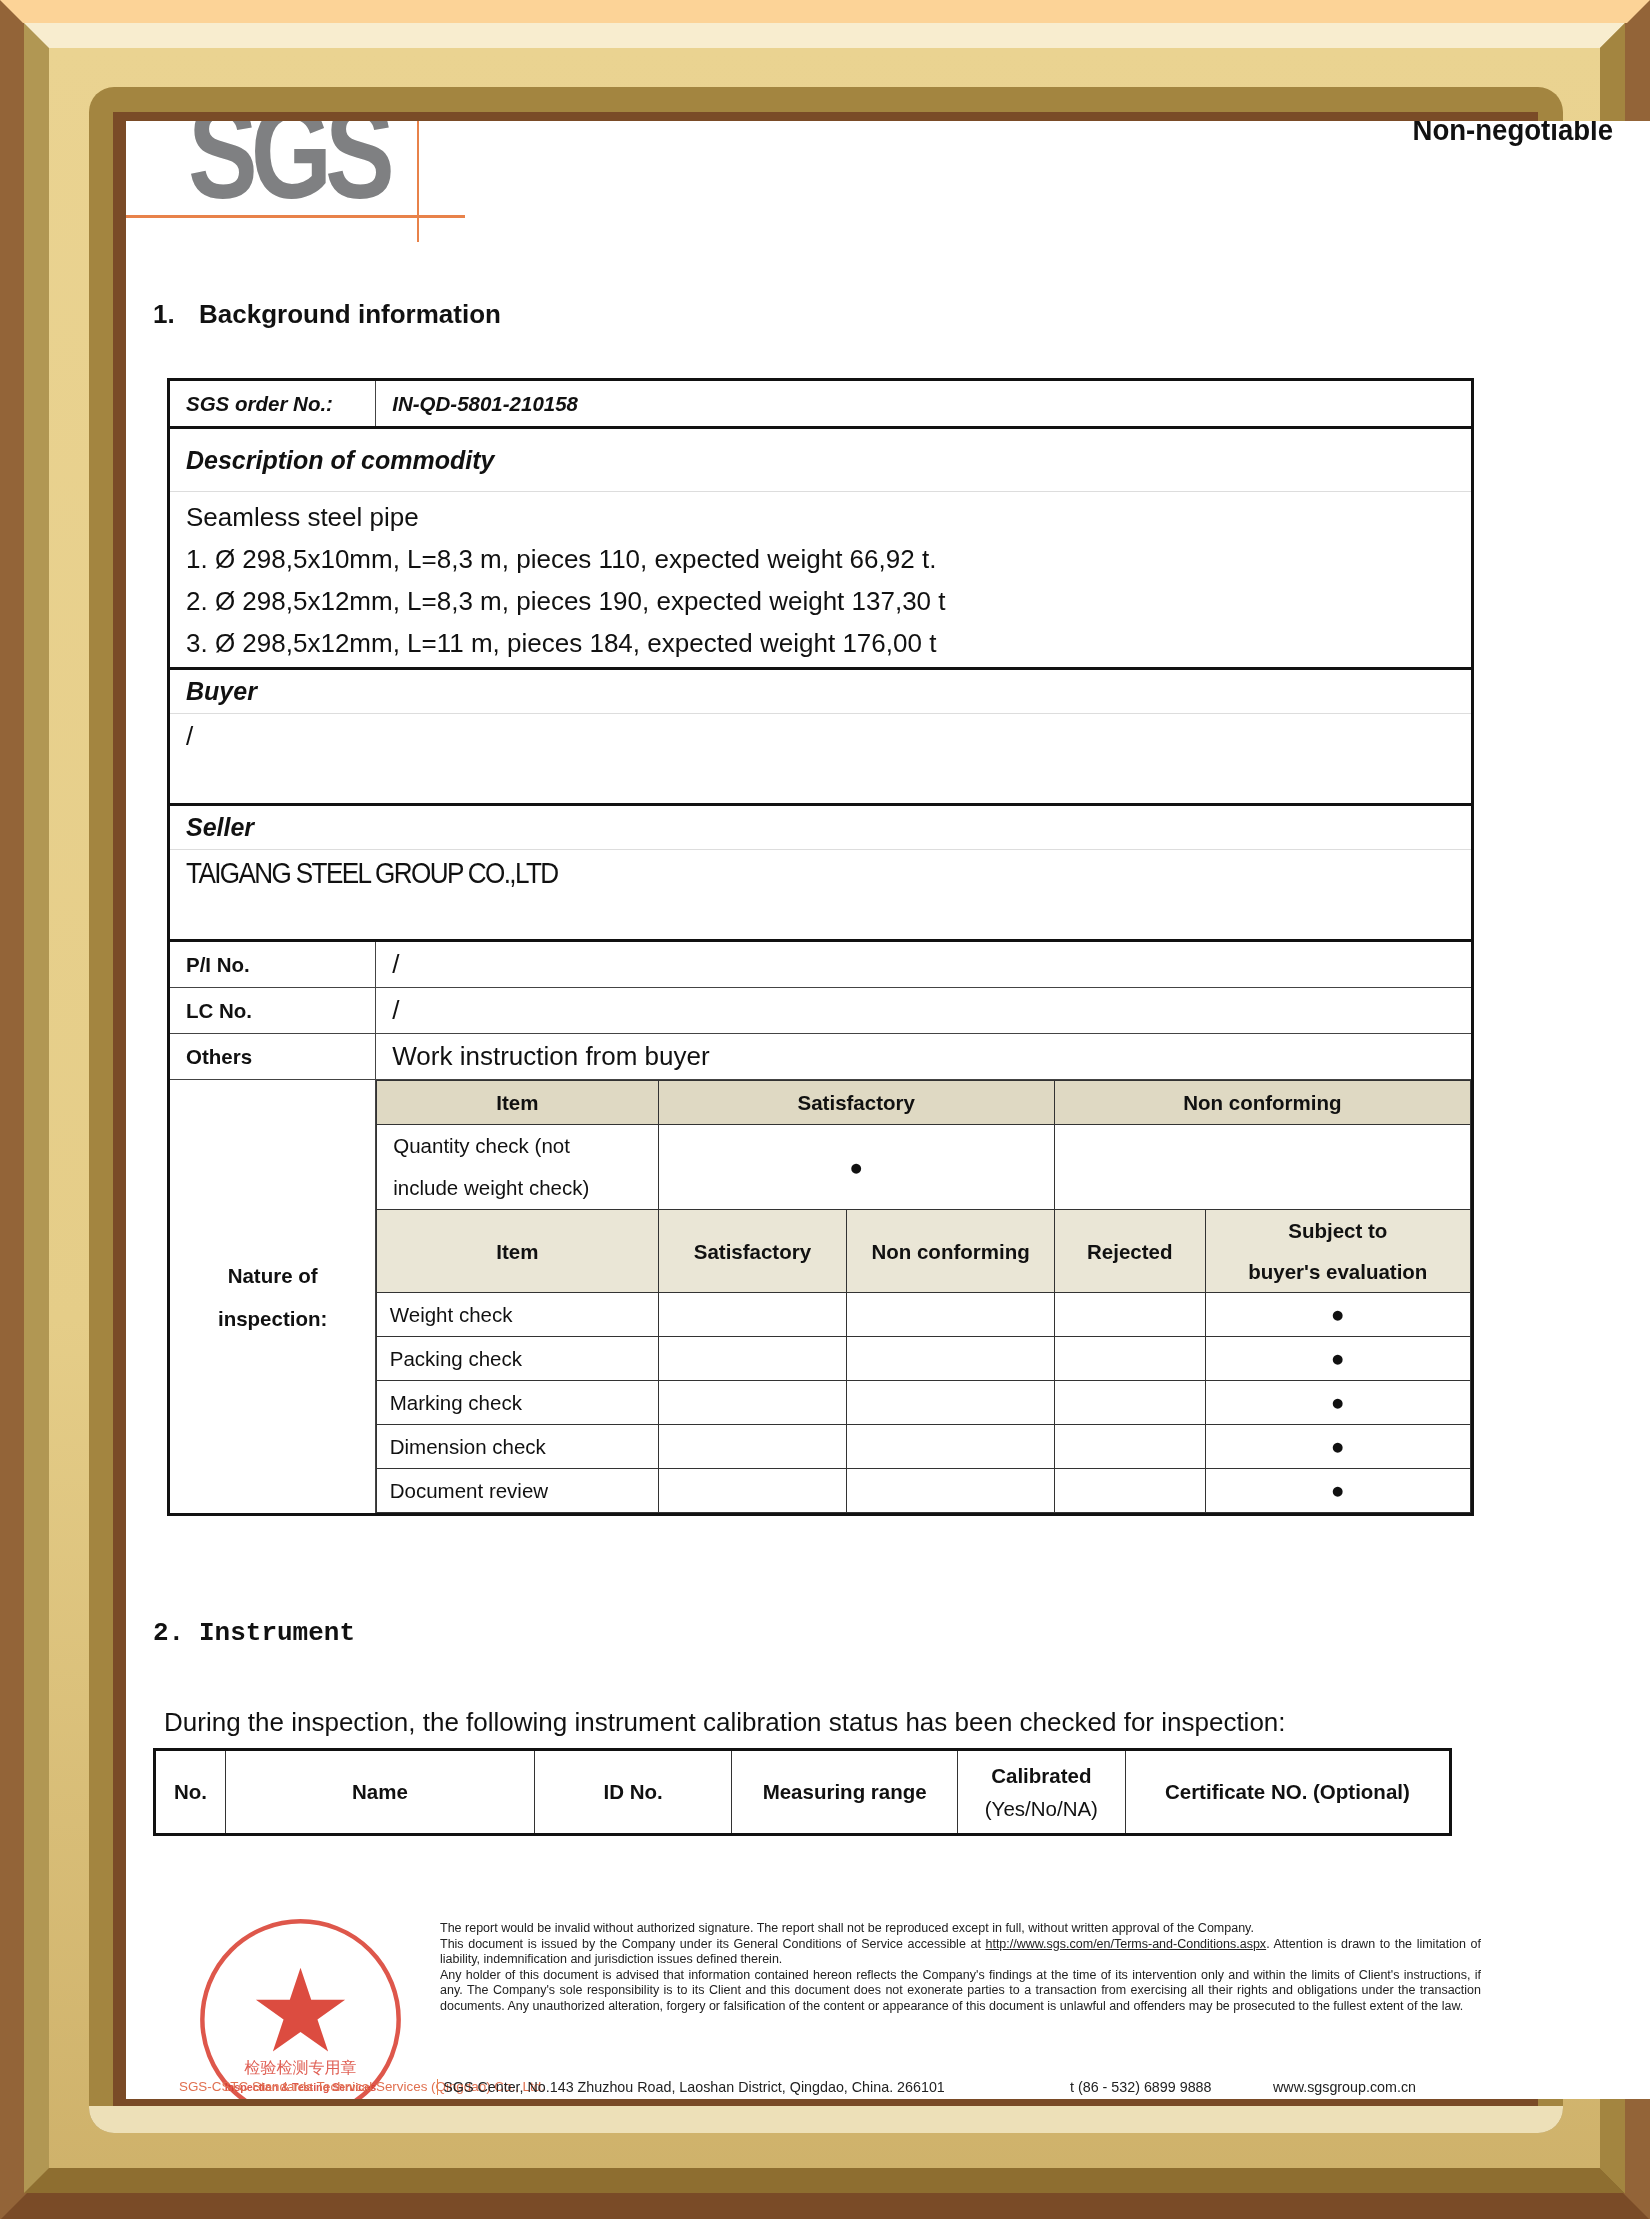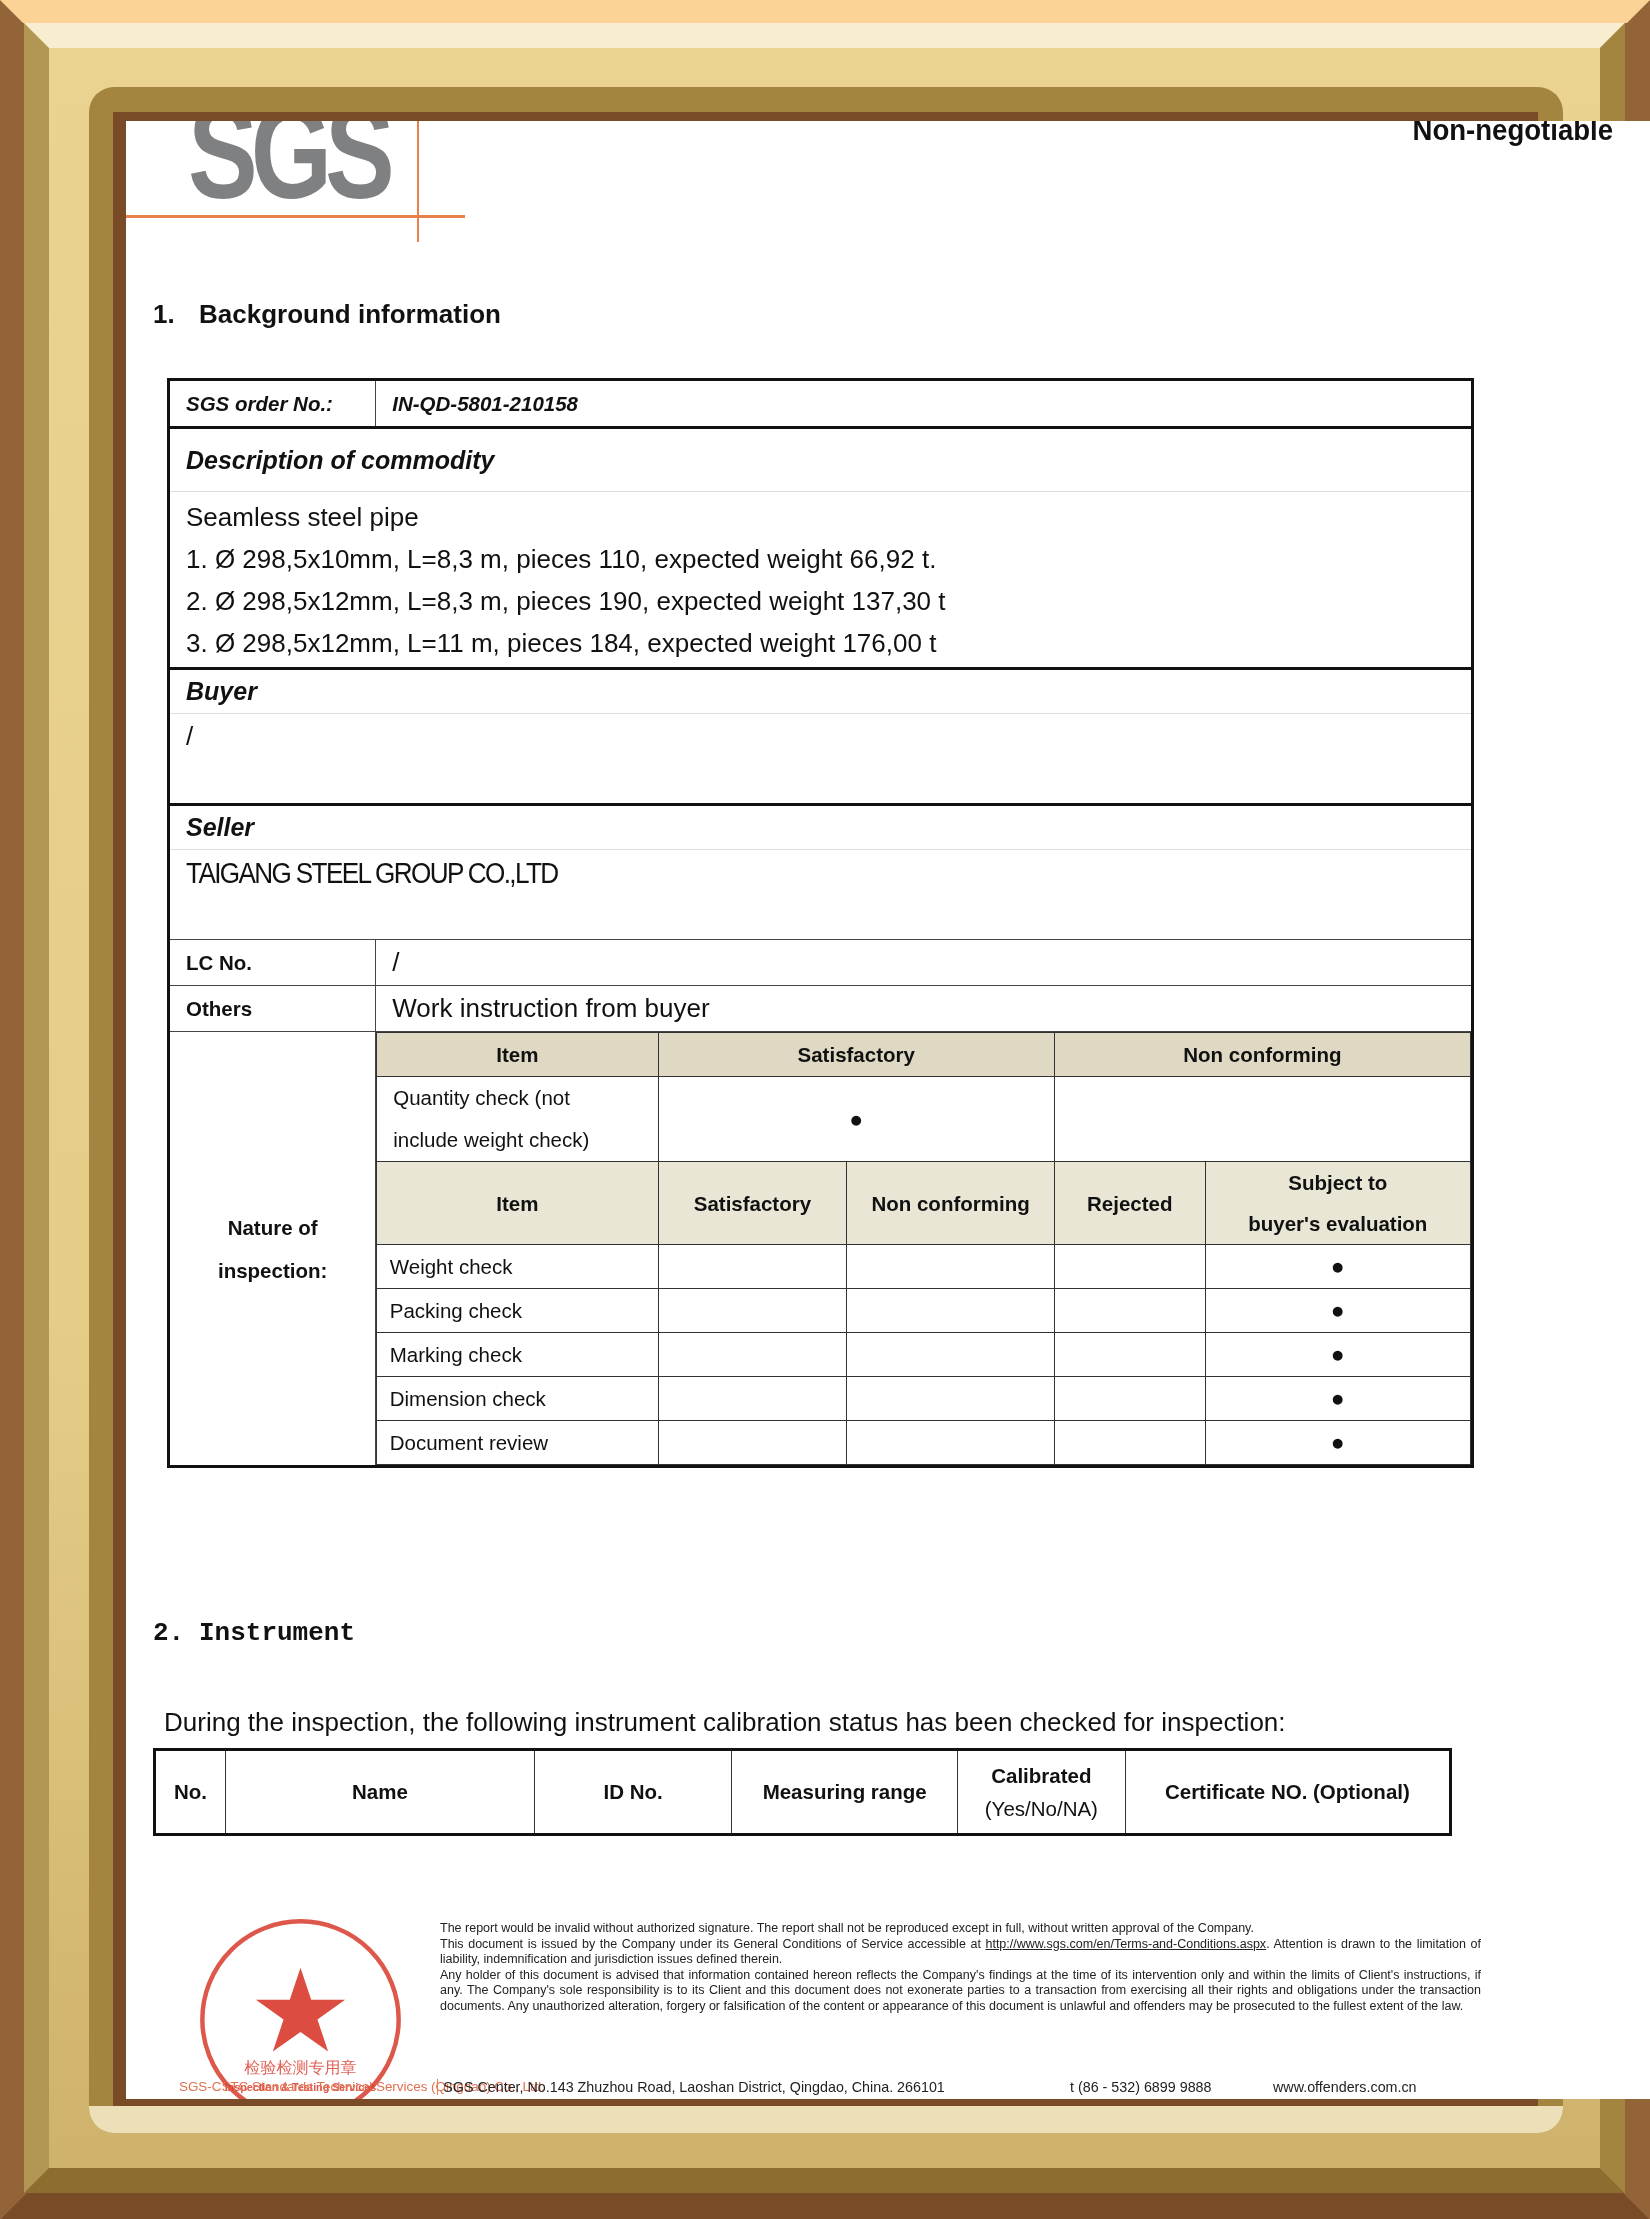--- a/index.html
+++ b/index.html
@@ -124,20 +124,24 @@
       <td colspan="7" class="sub-head" style="height:43px !important;">Buyer</td>
     </tr>
     <tr>
       <td colspan="7" class="party-val">/</td>
     </tr>
     <tr class="thick-top">
       <td colspan="7" class="sub-head" style="height:43px !important;">Seller</td>
     </tr>
     <tr>
       <td colspan="7" class="party-val"><span class="seller-name">TAIGANG STEEL GROUP CO.,LTD</span></td>
+    </tr>
+    <tr class="thick-top">
+      <td class="lbl" style="height:41px;">P/I No.</td>
+      <td colspan="6" class="plain-val">/</td>
     </tr>
     <tr>
       <td class="lbl" style="height:41px;">LC No.</td>
       <td colspan="6" class="plain-val">/</td>
     </tr>
     <tr>
       <td class="lbl" style="height:41px;">Others</td>
       <td colspan="6" class="plain-val">Work instruction from buyer</td>
     </tr>
     <tr>
@@ -259,16 +263,16 @@
   <div class="legal">
     <p>The report would be invalid without authorized signature. The report shall not be reproduced except in full, without written approval of the Company.</p>
     <p><span>This document is issued by the Company under its General Conditions of Service accessible at </span><u>http://www.sgs.com/en/Terms-and-Conditions.aspx</u><span>. Attention is drawn to the limitation of liability, indemnification and jurisdiction issues defined therein.</span></p>
     <p>Any holder of this document is advised that information contained hereon reflects the Company's findings at the time of its intervention only and within the limits of Client's instructions, if any.  The Company's sole responsibility is to its Client and this document does not exonerate parties to a transaction from exercising all their rights and obligations under the transaction documents. Any unauthorized alteration, forgery or falsification of the content or appearance of this document is unlawful and offenders may be prosecuted to the fullest extent of the law.</p>
   </div>
 
   <div class="footer-line">
     <span class="footer-company">SGS-CSTC Standards Technical Services (Qingdao) Co., Ltd.</span>
     <span class="footer-addr">SGS Center, No.143 Zhuzhou Road, Laoshan District, Qingdao, China. 266101</span>
     <span class="footer-tel">t (86 - 532) 6899 9888</span>
-    <span class="footer-web">www.offenders.com.cn</span>
+    <span class="footer-web">www.sgsgroup.com.cn</span>
   </div>
 </div>
 
 
 </body></html>

